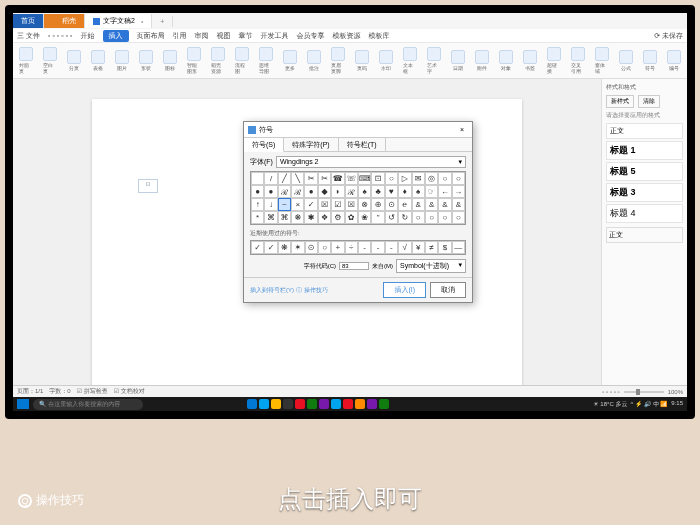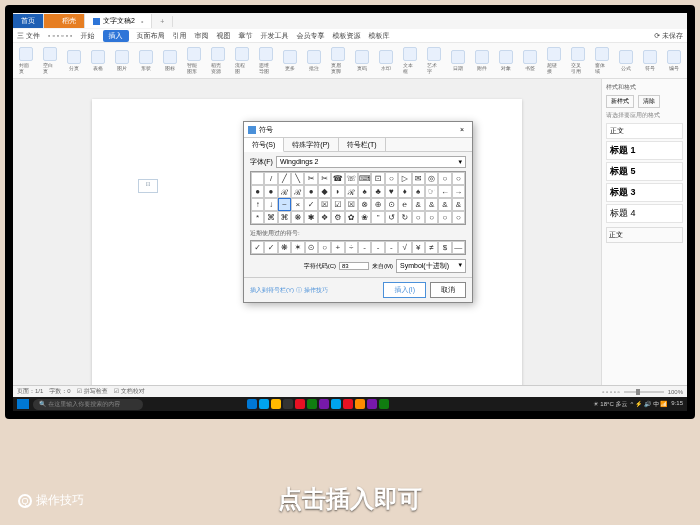--- a/index.html
+++ b/index.html
@@ -54,21 +54,21 @@
 .statusbar{position:absolute;bottom:14px;left:0;right:0;height:12px;background:#f4f4f4;border-top:1px solid #ccc;display:flex;align-items:center;font-size:6px;color:#666;padding:0 4px;gap:6px}
 .statusbar .right{margin-left:auto;display:flex;gap:4px;align-items:center}
 .taskbar{position:absolute;bottom:0;left:0;right:0;height:14px;background:#1a1a1a;display:flex;align-items:center;padding:0 4px;gap:4px;font-size:6px;color:#ccc}
 .taskbar .start{width:12px;height:10px;background:#0078d4}
 .taskbar .search{background:#333;padding:1px 6px;border-radius:7px;color:#888;flex:0 0 110px;font-size:6px}
 .taskbar .tbicons{display:flex;gap:3px;margin-left:auto}
 .tbset{display:flex;gap:2px;margin:0 auto}
 .tbset .ti{width:10px;height:10px;border-radius:2px}
 .watermark{position:absolute;left:18px;bottom:16px;color:#fff;font-size:12px;display:flex;align-items:center;gap:4px}
 .watermark .logo{width:14px;height:14px;border:2px solid #fff;border-radius:50%;display:flex;align-items:center;justify-content:center;font-size:9px}
-.caption{position:absolute;bottom:10px;left:0;right:0;text-align:center;color:#fff;font-size:24px;font-weight:700;text-shadow:0 1px 2px rgba(0,0,0,.6)}
+.caption{position:absolute;bottom:10px;left:0;right:0;text-align:center;color:#fff;font-size:24px;font-weight:400;text-shadow:0 1px 2px rgba(0,0,0,.6)}
 .sideb{position:absolute;bottom:4px;right:4px;font-size:6px;color:#666}
 .sideb .sw{display:flex;gap:4px;margin-bottom:2px}
 .zoomsl{width:40px;height:2px;background:#ccc;display:inline-block;position:relative}
 .zoomsl::after{content:"";position:absolute;left:30%;top:-2px;width:4px;height:6px;background:#888}
 </style>
 </head>
 <body>
 
 <div class="monitor">
  <div class="screen">

